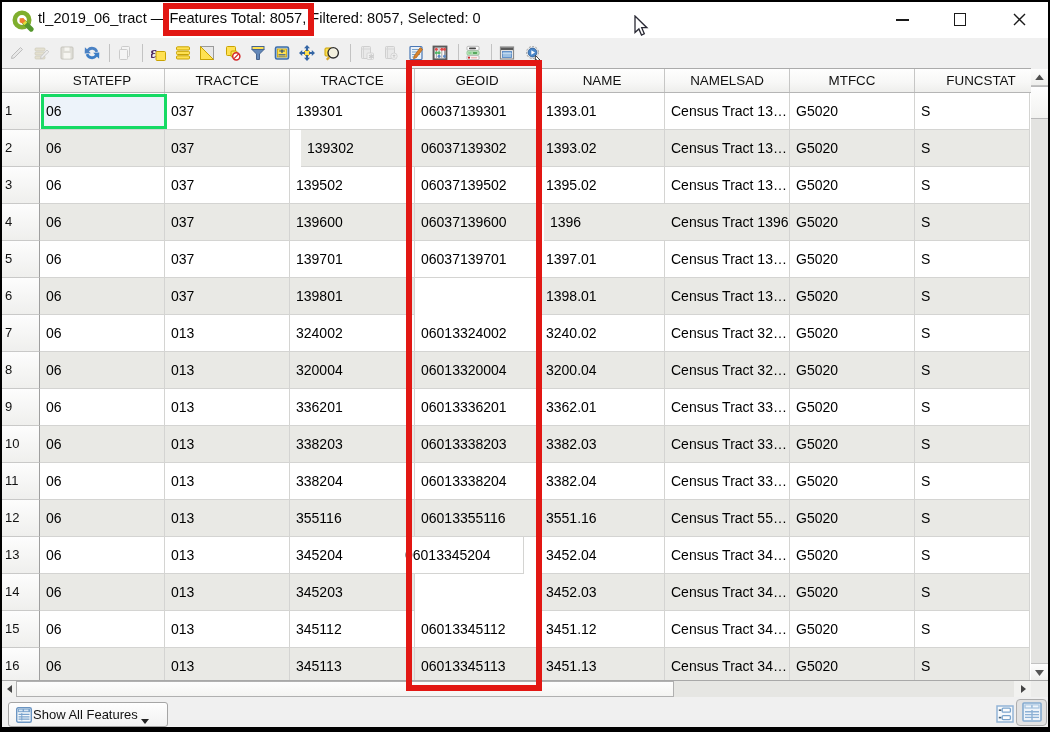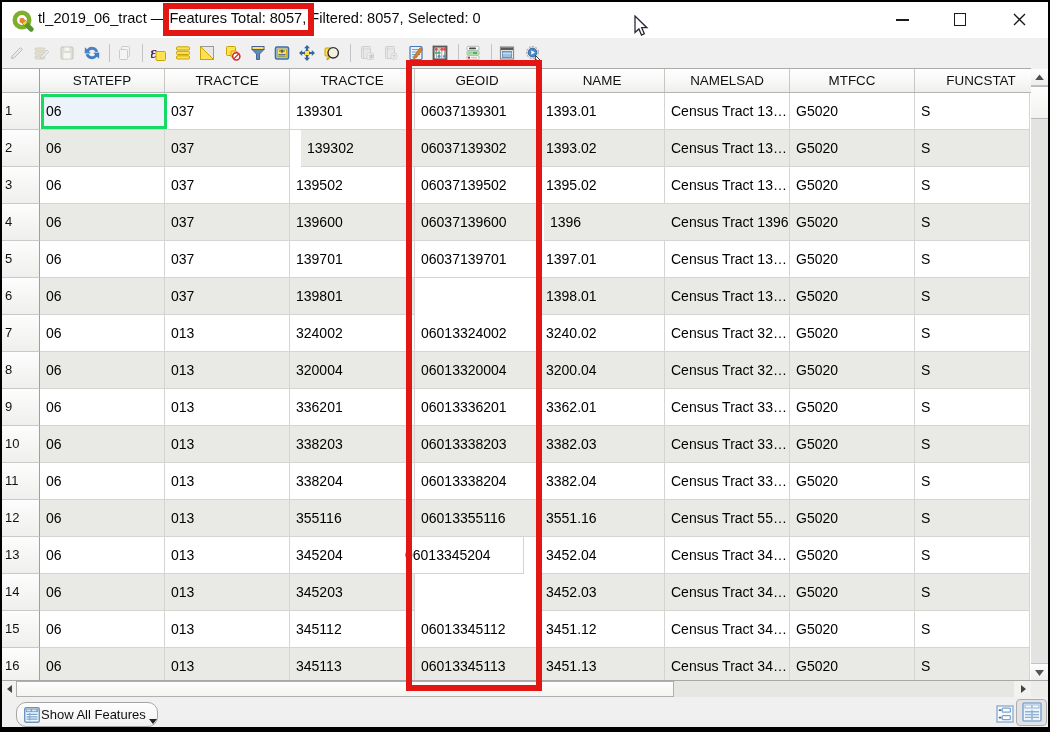--- a/index.html
+++ b/index.html
@@ -15,21 +15,21 @@
 #grid{position:absolute;left:0;top:91px;width:1029px;height:587px;overflow:hidden;background:#fff;}
 .row{position:absolute;left:0;width:1029px;height:37px;}
 .gut{position:absolute;left:0;top:0;width:38px;height:37px;background:linear-gradient(180deg,#fdfdfd,#efefed);border-right:1px solid #9f9f9f;border-bottom:1px solid #c9c9c8;font-size:13px;color:#111;line-height:36px;padding-left:3px;}
 .cell{position:absolute;top:0;height:37px;border-right:1px solid #d4d4d2;border-bottom:1px solid #d4d4d2;font-size:14px;color:#000;line-height:36px;padding-left:6px;white-space:nowrap;overflow:hidden;}
 .w{background:#fff;}
 .g{background:#e9e9e5;}
 #selcell{position:absolute;left:39px;top:91.5px;width:126px;height:35.5px;border:3px solid #16da64;background:#edf3fa;font-size:14px;color:#000;line-height:29px;padding-left:2px;}
 #vsb{position:absolute;left:1029px;top:67px;width:17px;height:611px;background:#e3e3e1;}
 #hsb{position:absolute;left:0;top:678px;width:1029px;height:17px;background:#f0f0ee;border-top:1px solid #a8a8a8;}
 #statusbar{position:absolute;left:0;top:695px;width:1046px;height:30px;background:#f0f0f0;}
-#saf{position:absolute;left:14px;top:5px;width:142px;height:25px;background:linear-gradient(180deg,#fefefe,#f1f1f1);border:1px solid #a5a5a5;border-radius:10px;}
+#saf{position:absolute;left:6px;top:5px;width:160px;height:25px;background:linear-gradient(180deg,#fefefe,#f1f1f1);border:1px solid #a5a5a5;border-radius:3px;}
 #saftext{position:absolute;left:24px;top:0px;height:23px;line-height:23px;font-size:13px;color:#111;}
 .redbox{position:absolute;border:6px solid #e21713;z-index:60;}
 svg{display:block;}
 </style></head><body>
 <div id="win">
 <div id="titlebar">
 <svg class="abs" style="left:8px;top:6px" width="24" height="24" viewBox="0 0 24 24">
 <circle cx="12" cy="12" r="7.2" fill="none" stroke="#7fae2d" stroke-width="4.6"></circle>
 <path d="M13.5 13.5 L21.5 21.5" stroke="#fff" stroke-width="7" stroke-linecap="round" opacity="0"></path>
 <line x1="14.2" y1="14.2" x2="21.2" y2="21.2" stroke="#55972e" stroke-width="4.8" stroke-linecap="round"></line>

